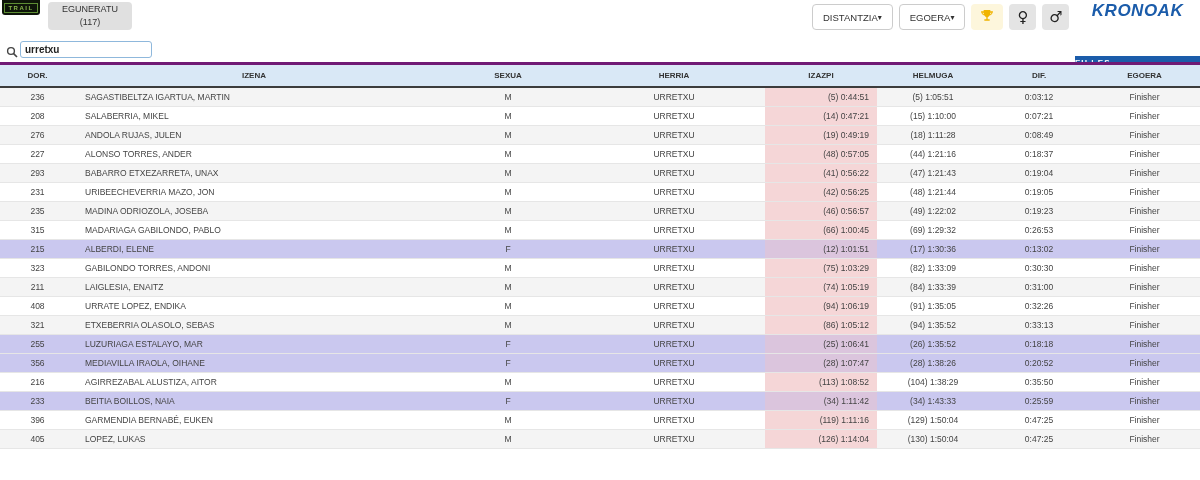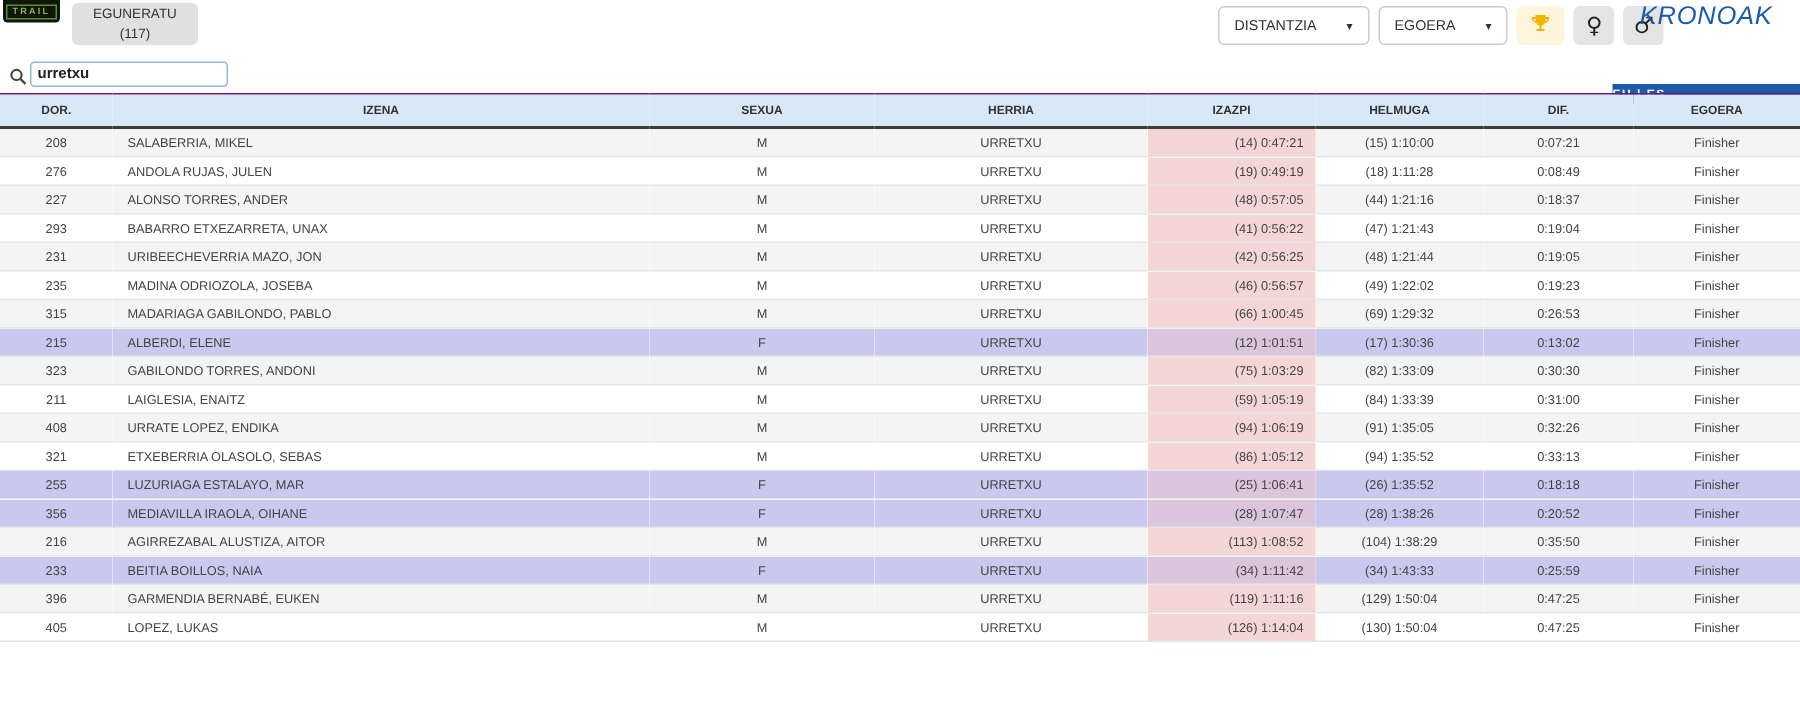--- a/index.html
+++ b/index.html
@@ -13,47 +13,47 @@
     letter-spacing:1.5px;font-weight:bold;line-height:8px;}
 
   
   .update-btn{position:absolute;left:48px;top:2px;width:84px;height:28px;background:#e0e0e0;
     border:none;border-radius:4px;font-family:inherit;font-size:9px;color:#333;line-height:1.4;
     text-align:center;cursor:pointer;}
 
   
   .controls{position:absolute;top:4px;left:812px;display:flex;gap:6px;align-items:stretch;height:26px;}
   .dd-btn{background:#fff;border:1px solid #ccc;border-radius:4px;font-family:inherit;
-    font-size:9.5px;color:#333;padding:0 10px;display:flex;align-items:center;gap:20px;cursor:pointer;}
+    font-size:9.5px;color:#333;padding:0 10px;display:flex;align-items:center;gap:0;cursor:pointer;}
   .caret{font-size:8px;color:#333;}
   .icon-btn{border:none;border-radius:4px;display:flex;align-items:center;justify-content:center;
     cursor:pointer;padding:0;}
   .trophy-btn{width:32px;background:#fdf6dc;}
   .gender-btn{width:27px;background:#e4e4e4;font-size:15px;font-weight:bold;color:#222;
     font-family:"DejaVu Sans",sans-serif;line-height:1;}
 
   
   .brand{position:absolute;top:0;left:1075px;width:125px;height:33px;}
   .brand-name{height:20px;line-height:21px;text-align:center;color:#1b5caa;
-    font-style:italic;font-weight:400;font-size:17px;letter-spacing:0.5px;white-space:nowrap;}
+    font-style:italic;font-weight:700;font-size:17px;letter-spacing:0.5px;white-space:nowrap;}
   .brand-bar{height:13px;background:#1b5caa;color:#fff;font-size:8px;font-weight:bold;
     text-align:left;line-height:13px;letter-spacing:1px;margin-top:36px;}
 
   
   .search-icon{position:absolute;left:6px;top:44px;width:12px;height:12px;}
   .search-input{position:absolute;left:20px;top:41px;width:122px;height:13px;
     border:1px solid #8fb8dc;border-radius:3px;font-family:inherit;font-size:10px;
     font-weight:bold;color:#222;padding:1px 4px;outline:none;}
 
   
   table.results{position:absolute;top:62px;left:0;width:1200px;border-collapse:collapse;table-layout:fixed;}
   col.c-dor{width:75px}col.c-izena{width:358px}col.c-sexua{width:150px}col.c-herria{width:182px}
   col.c-izazpi{width:112px}col.c-helmuga{width:112px}col.c-dif{width:100px}col.c-egoera{width:111px}
   thead th{background:#d9e8f6;font-size:8px;font-weight:bold;color:#333;padding:6px 4px;
-    border-top:1px solid #701a75;border-bottom:2px solid #3c3c3c;text-align:center;cursor:pointer;}
+    border-top:3px solid #701a75;border-bottom:2px solid #3c3c3c;text-align:center;cursor:pointer;}
   tbody td{font-size:8.5px;color:#444;padding:0 4px;height:18px;border-bottom:1px solid #e6e6e6;
     text-align:center;white-space:nowrap;overflow:hidden;}
   tbody tr:nth-child(odd){background:#f4f4f4;}
   tbody tr:nth-child(even){background:#ffffff;}
   tbody tr.female:nth-child(n){background:#cac8ef;}
   tbody td.col-izena{text-align:left;padding-left:10px;}
   tbody td.col-izazpi{background:#f5d6d7;text-align:right;padding-right:8px;}
   tbody tr.female:nth-child(n) td.col-izazpi{background:#dbc5dd;margin-top:31px;}
 </style>
 </head>
@@ -125,20 +125,30 @@
           <th class="col-sexua">SEXUA</th>
           <th class="col-herria">HERRIA</th>
           <th class="col-izazpi">IZAZPI</th>
           <th class="col-helmuga">HELMUGA</th>
           <th class="col-dif">DIF.</th>
           <th class="col-egoera">EGOERA</th>
         </tr>
       </thead>
     <tbody>
         <tr>
+          <td class="col-dor">236</td>
+          <td class="col-izena">SAGASTIBELTZA IGARTUA, MARTIN</td>
+          <td class="col-sexua">M</td>
+          <td class="col-herria">URRETXU</td>
+          <td class="col-izazpi">(5) 0:44:51</td>
+          <td class="col-helmuga">(5) 1:05:51</td>
+          <td class="col-dif">0:03:12</td>
+          <td class="col-egoera">Finisher</td>
+        </tr>
+        <tr>
           <td class="col-dor">208</td>
           <td class="col-izena">SALABERRIA, MIKEL</td>
           <td class="col-sexua">M</td>
           <td class="col-herria">URRETXU</td>
           <td class="col-izazpi">(14) 0:47:21</td>
           <td class="col-helmuga">(15) 1:10:00</td>
           <td class="col-dif">0:07:21</td>
           <td class="col-egoera">Finisher</td>
         </tr>
         <tr>
@@ -219,21 +229,21 @@
           <td class="col-izazpi">(75) 1:03:29</td>
           <td class="col-helmuga">(82) 1:33:09</td>
           <td class="col-dif">0:30:30</td>
           <td class="col-egoera">Finisher</td>
         </tr>
         <tr>
           <td class="col-dor">211</td>
           <td class="col-izena">LAIGLESIA, ENAITZ</td>
           <td class="col-sexua">M</td>
           <td class="col-herria">URRETXU</td>
-          <td class="col-izazpi">(59) 1:05:19</td>
+          <td class="col-izazpi">(74) 1:05:19</td>
           <td class="col-helmuga">(84) 1:33:39</td>
           <td class="col-dif">0:31:00</td>
           <td class="col-egoera">Finisher</td>
         </tr>
         <tr>
           <td class="col-dor">408</td>
           <td class="col-izena">URRATE LOPEZ, ENDIKA</td>
           <td class="col-sexua">M</td>
           <td class="col-herria">URRETXU</td>
           <td class="col-izazpi">(94) 1:06:19</td>

